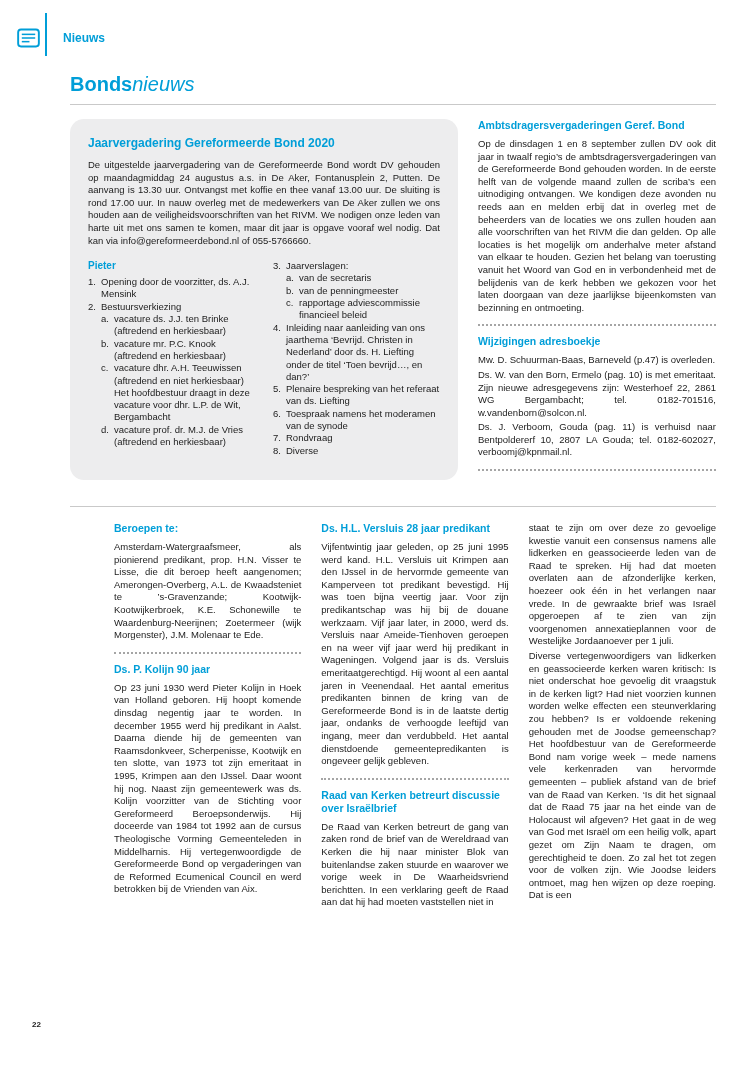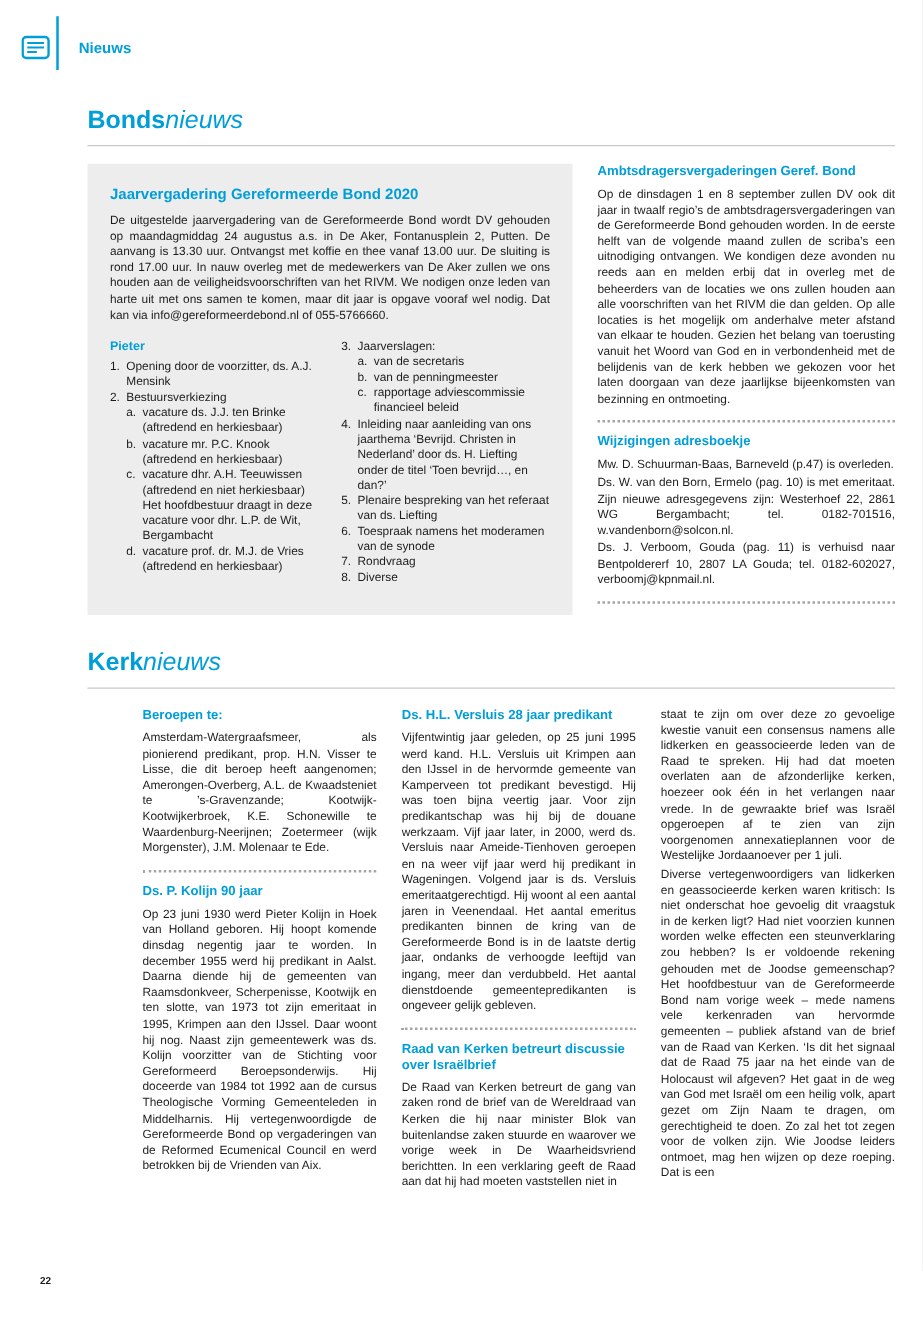--- a/index.html
+++ b/index.html
@@ -7,31 +7,31 @@
   :root { --accent:#009ED8; --boxbg:#EDEDEE; --text:#1C1C1C; --rule:#C9C9C9; --dots:#A5A5A5; }
   .page {
     position:relative; width:738px; height:1068px; margin:0 auto; background:#fff;
     font-family:"Liberation Sans", sans-serif; color:var(--text); overflow:hidden;
   }
   
   .hdr-icon { position:absolute; left:17px; top:28px; width:23px; height:20px; color:var(--accent); }
   .hdr-rule { position:absolute; left:45px; top:13px; width:2px; height:43px; background:var(--accent); }
   .hdr-label { position:absolute; left:63px; top:31px; font-size:12px; font-weight:bold; color:var(--accent); }
   
-  .content { position:absolute; left:70px; right:22px; top:84px; }
+  .content { position:absolute; left:70px; right:22px; top:72px; }
   .section-title { font-size:20px; color:var(--accent); line-height:24px; }
   .section-title .tb { font-weight:700; }
   .section-title .ti { font-style:italic; font-weight:400; }
   .section-rule { border-top:1px solid var(--rule); margin-top:8px; }
   .row { display:flex; gap:20px; }
   .bonds-row { margin-top:14px; }
   .kerk-sec { margin-top:26px; }
   .kerk-row { margin-top:15px;margin-left:44px; }
   
-  .graybox { width:388px; flex:none; background:var(--boxbg); padding:17px 18px 18px 18px; }
+  .graybox { width:388px; flex:none; background:var(--boxbg); padding:17px 18px 18px 18px;border-radius:14px; }
   .box-title { color:var(--accent); font-size:12px; font-weight:bold; margin-bottom:9px; }
   .body-p { font-size:9.5px; line-height:12.6px; text-align:justify; hyphens:auto; }
   .body-p + .body-p { margin-top:2px; }
   .agenda { display:flex; gap:18px; margin-top:13px; }
   .agenda-col { flex:1; min-width:0; }
   .agenda-title { color:var(--accent); font-size:10px; font-weight:bold; margin-bottom:5px; }
   .ag-item { display:flex; font-size:9.5px; line-height:12.3px; }
   .ag-item .m { flex:none; width:13px; }
   .ag-item .t { flex:1; }
   .ag-item.sub { margin-left:13px; }
@@ -151,21 +151,20 @@
           <h3 class="art-title">Wijzigingen adresboekje</h3>
           <p class="body-p">Mw. D. Schuurman-Baas, Barneveld (p.47) is overleden.</p>
           <p class="body-p">Ds. W. van den Born, Ermelo (pag. 10) is met emeritaat. Zijn nieuwe adresgegevens zijn: Westerhoef 22, 2861 WG Bergambacht; tel. 0182-701516, w.vandenborn@solcon.nl.</p>
           <p class="body-p">Ds. J. Verboom, Gouda (pag. 11) is verhuisd naar Bentpoldererf 10, 2807 LA Gouda; tel. 0182-602027, verboomj@kpnmail.nl.</p>
         </article>
         <div class="dotted"></div>
       </aside>
     </div>
 
     <div class="kerk-sec">
-      <h1 class="section-title"><span class="tb">Kerk</span><span class="ti">nieuws</span></h1>
       <div class="section-rule"></div>
 
       <div class="row kerk-row">
         <div class="kcol">
           <article>
             <h3 class="art-title">Beroepen te:</h3>
             <p class="body-p">Amsterdam-Watergraafsmeer, als pionierend predikant, prop. H.N. Visser te Lisse, die dit beroep heeft aangenomen; Amerongen-Overberg, A.L. de Kwaadsteniet te ’s-Gravenzande; Kootwijk-Kootwijkerbroek, K.E. Schonewille te Waardenburg-Neerijnen; Zoetermeer (wijk Morgenster), J.M. Molenaar te Ede.</p>
           </article>
           <div class="dotted"></div>
           <article>

